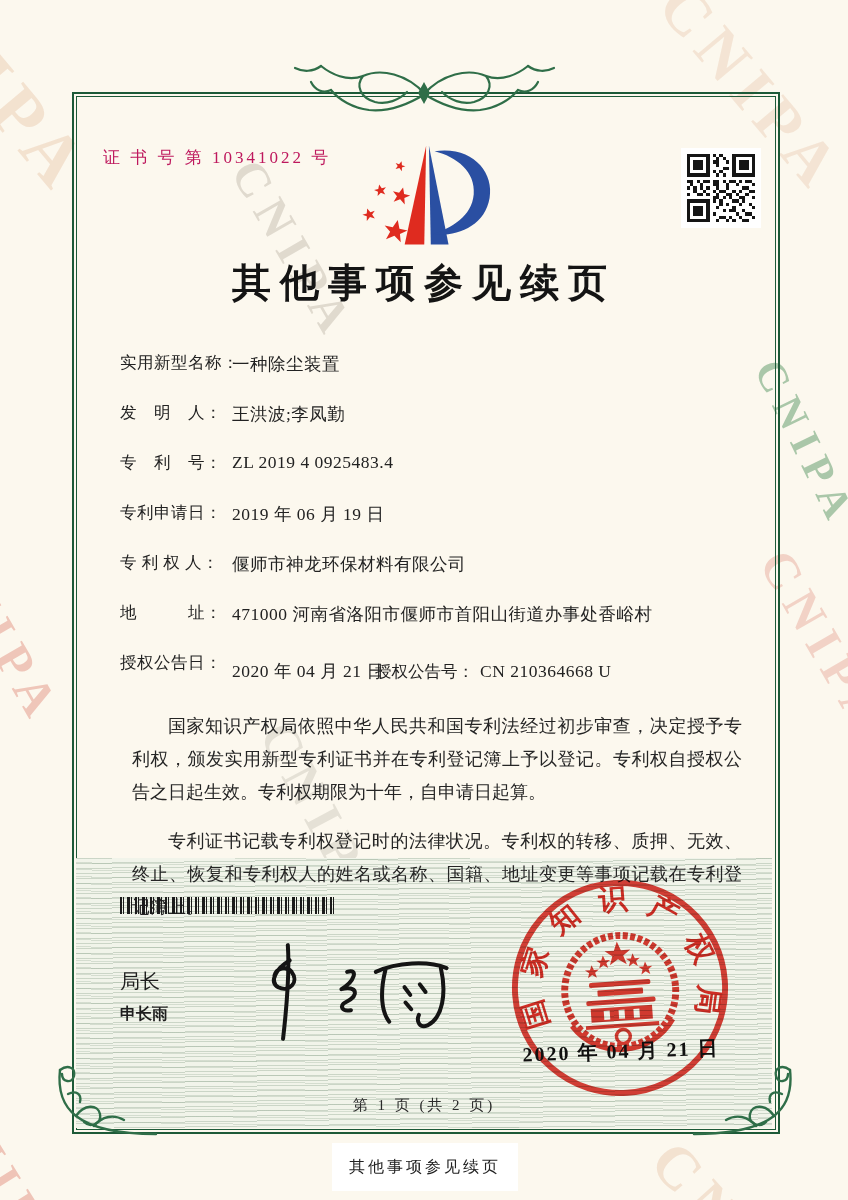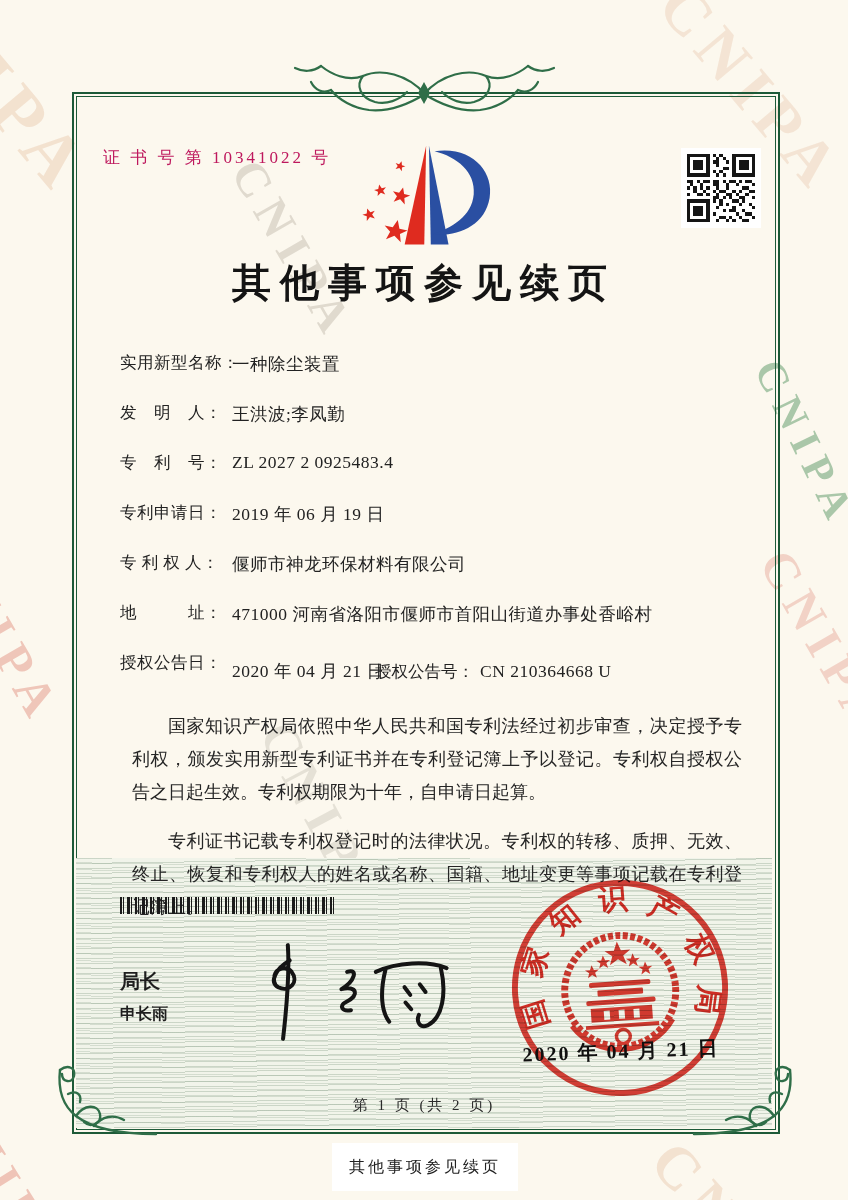--- a/index.html
+++ b/index.html
@@ -45,21 +45,21 @@
   }
   .bodytext p{margin:16px;text-indent:2em;}
   .barcode{
     position:absolute;left:120px;top:897px;width:216px;height:17px;
     background-image:repeating-linear-gradient(90deg,
       #1b1b1b 0 2px, rgba(0,0,0,0) 2px 3px,
       #1b1b1b 3px 4px, rgba(0,0,0,0) 4px 7px,
       #1b1b1b 7px 10px, rgba(0,0,0,0) 10px 11px,
       #1b1b1b 11px 12px, rgba(0,0,0,0) 12px 15px);
   }
-  .sig-title{position:absolute;left:120px;top:968px;font-size:20px;font-weight:700;
+  .sig-title{position:absolute;left:120px;top:968px;font-size:20px;font-weight:400;
     font-family:"Liberation Sans","DejaVu Sans",sans-serif;color:#1e1e1e;}
   .sig-name{position:absolute;left:120px;top:1004px;font-size:16px;font-weight:600;
     font-family:"Liberation Sans","DejaVu Sans",sans-serif;color:#1e1e1e;}
   .seal-wrap{position:absolute;left:506px;top:874px;width:228px;height:228px;
     transform:rotate(-4deg);mix-blend-mode:multiply;opacity:.95;}
   .seal-date{
     position:absolute;left:518px;top:1038px;width:206px;text-align:center;
     font-size:20px;font-weight:600;letter-spacing:2px;color:#101010;transform:rotate(-2deg);
   }
   .pageno{position:absolute;left:72px;top:1096px;width:704px;text-align:center;
@@ -235,21 +235,21 @@
 <div class="title">其他事项参见续页</div>
 
 <div class="fields">
   <div class="frow">
     <span class="flabel">实用新型名称：</span><span class="fvalue">一种除尘装置</span>
   </div>
   <div class="frow">
     <span class="flabel">发　明　人：</span><span class="fvalue">王洪波;李凤勤</span>
   </div>
   <div class="frow">
-    <span class="flabel">专　利　号：</span><span class="fvalue">ZL 2027 2 0925483.4</span>
+    <span class="flabel">专　利　号：</span><span class="fvalue">ZL 2019 4 0925483.4</span>
   </div>
   <div class="frow">
     <span class="flabel">专利申请日：</span><span class="fvalue">2019 年 06 月 19 日</span>
   </div>
   <div class="frow">
     <span class="flabel">专 利 权 人：</span><span class="fvalue">偃师市神龙环保材料有限公司</span>
   </div>
   <div class="frow">
     <span class="flabel">地　　　址：</span><span class="fvalue">471000 河南省洛阳市偃师市首阳山街道办事处香峪村</span>
   </div>

